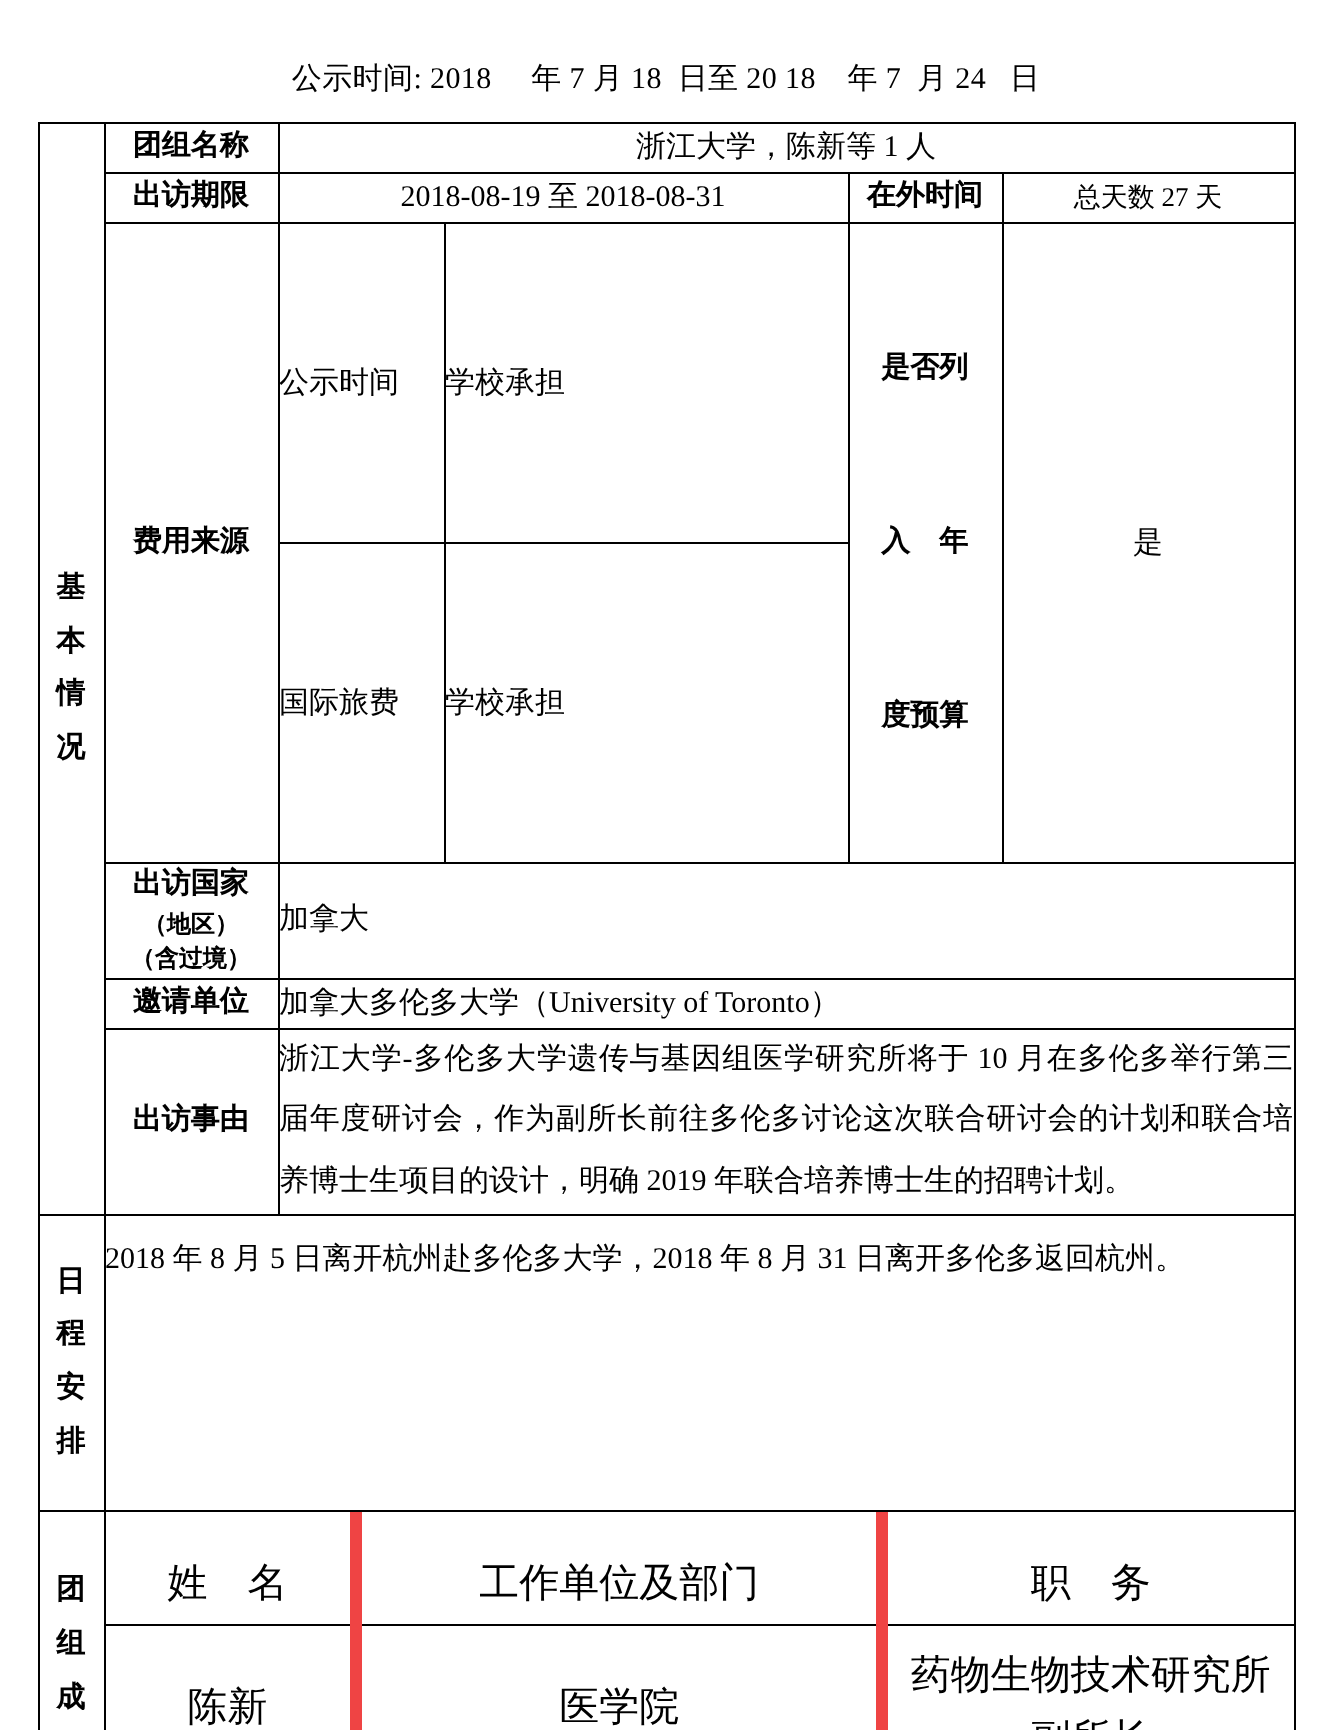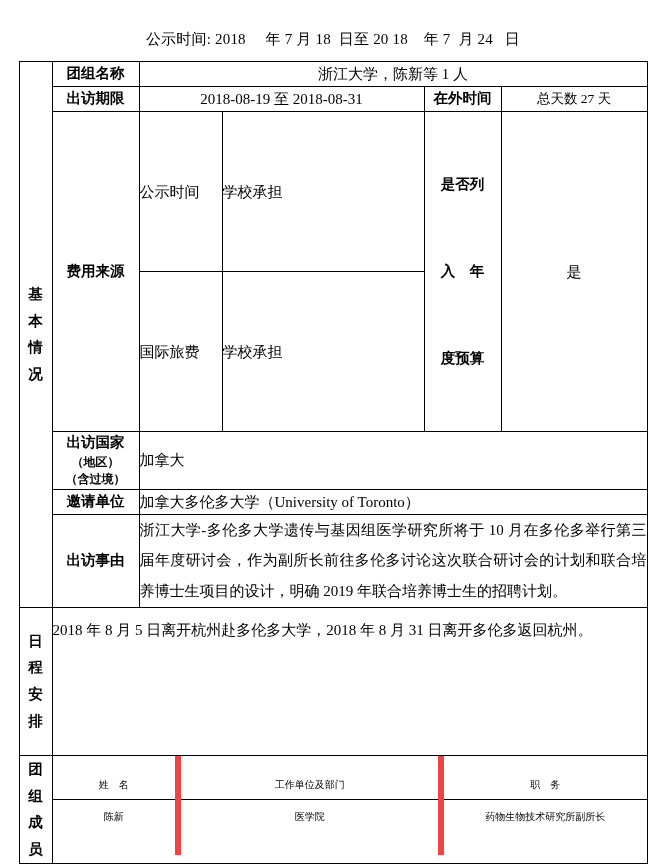--- a/index.html
+++ b/index.html
@@ -116,21 +116,21 @@
 
   
   .members {
     width: 100%;
     border-collapse: collapse;
     table-layout: fixed;
   }
   .members td {
     border: none;
     text-align: center;
-    font-size: 10px;
+    font-size: 20px;
     vertical-align: middle;
   }
   .members .mhead td {
     padding: 22px 4px 7px 4px;
     border-bottom: 1px solid #000;
     letter-spacing: 0;
   }
   .members .mrow td {
     padding: 9px 4px 30px 4px;
     line-height: 1.6;

